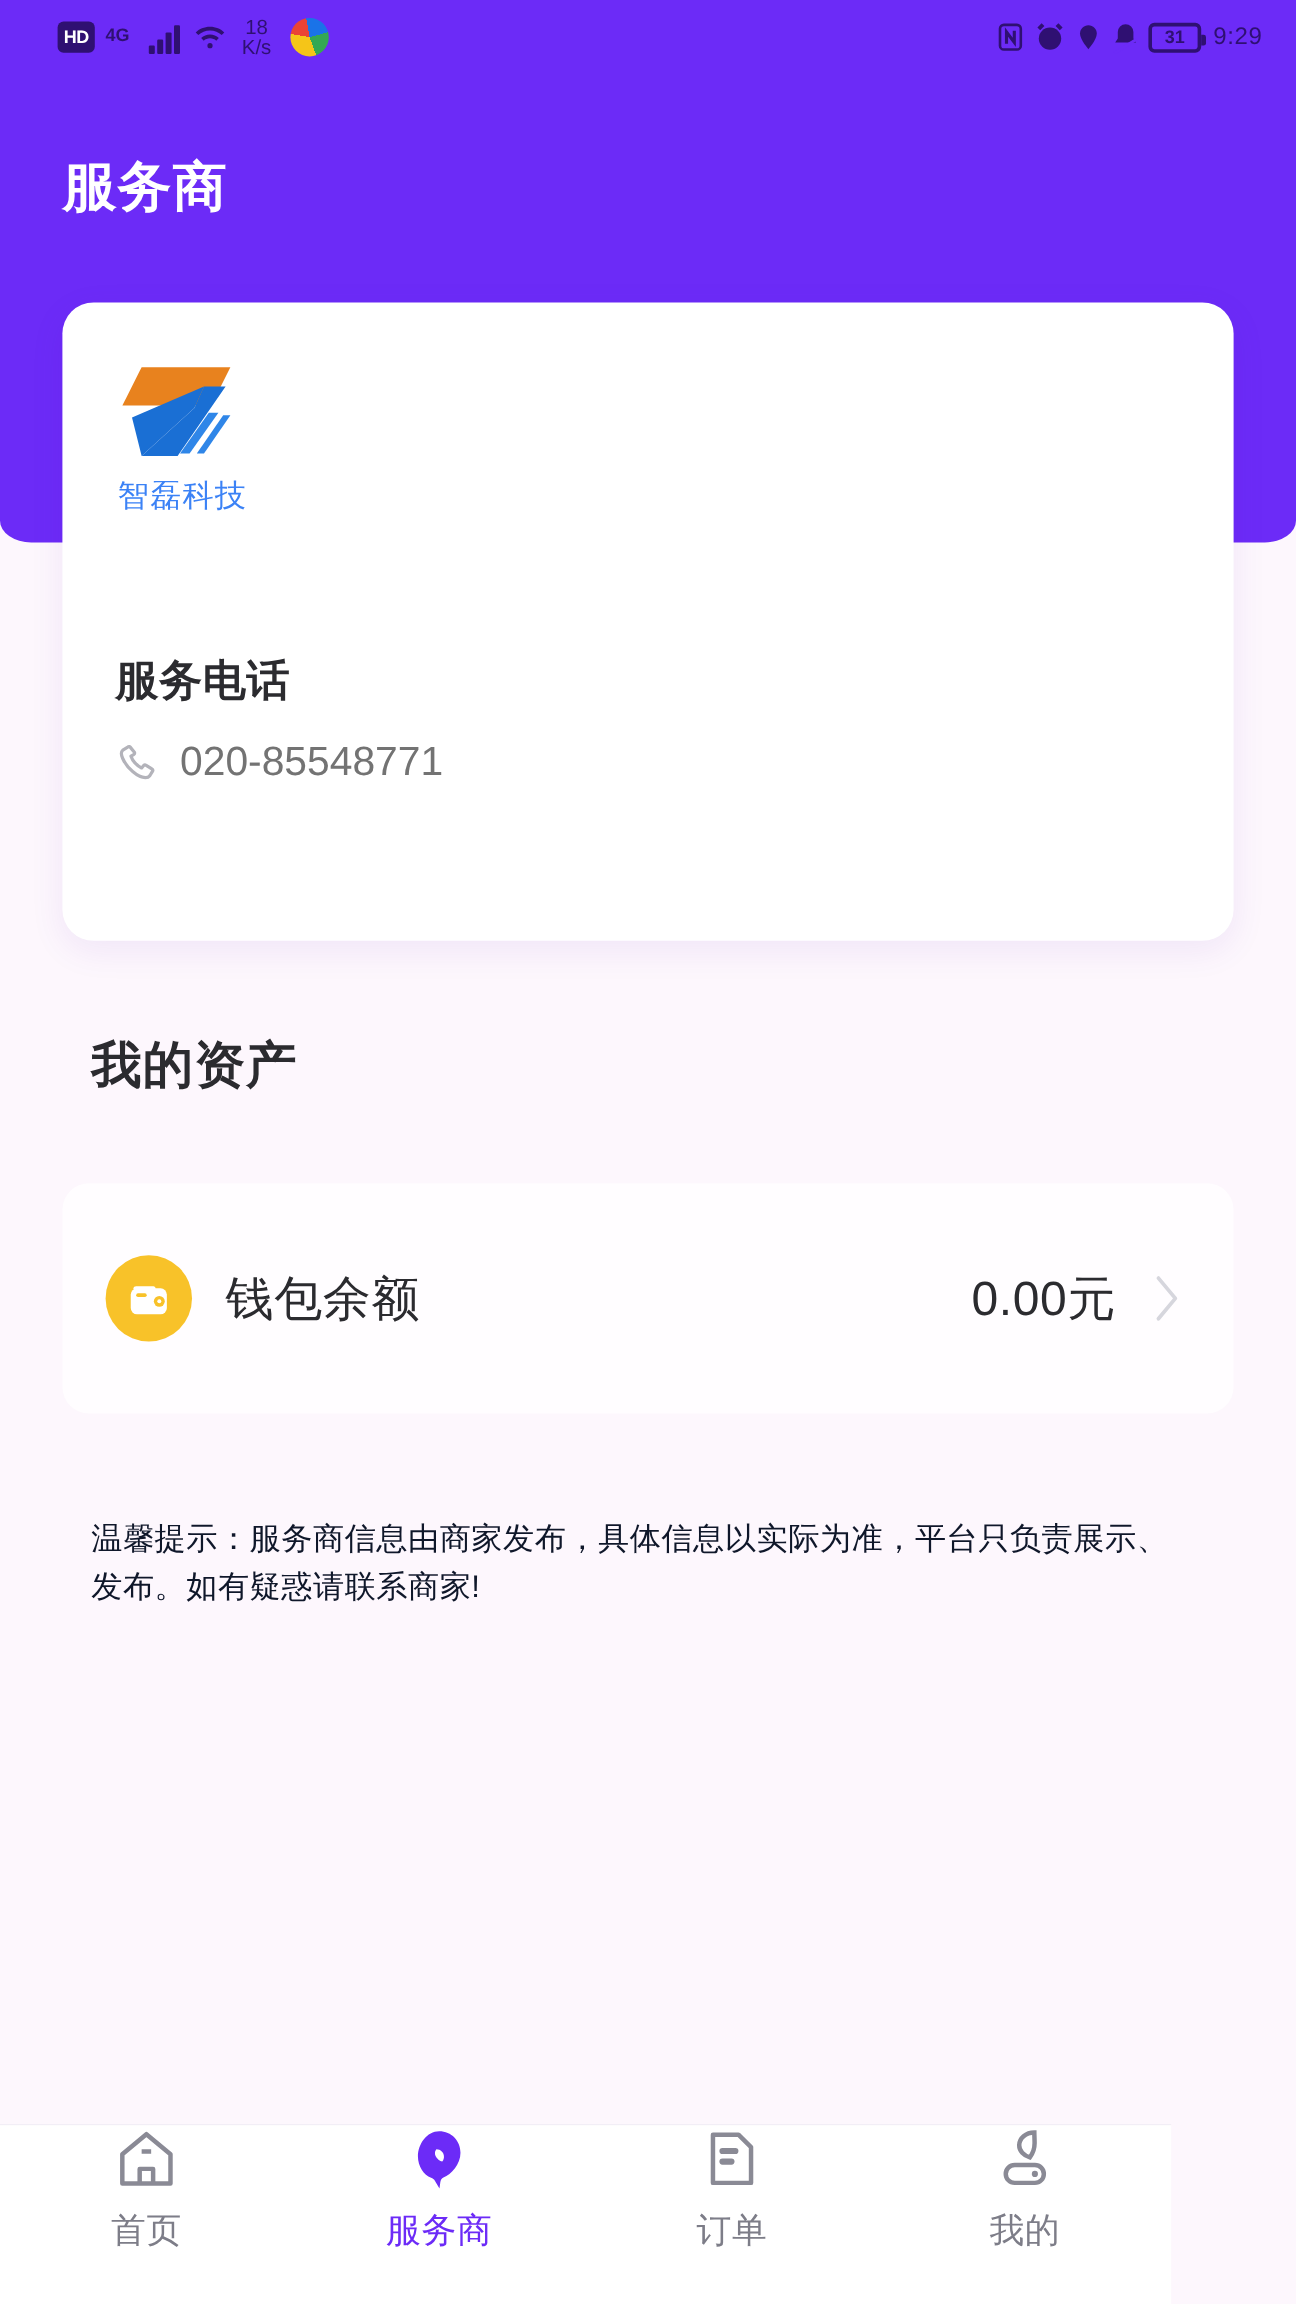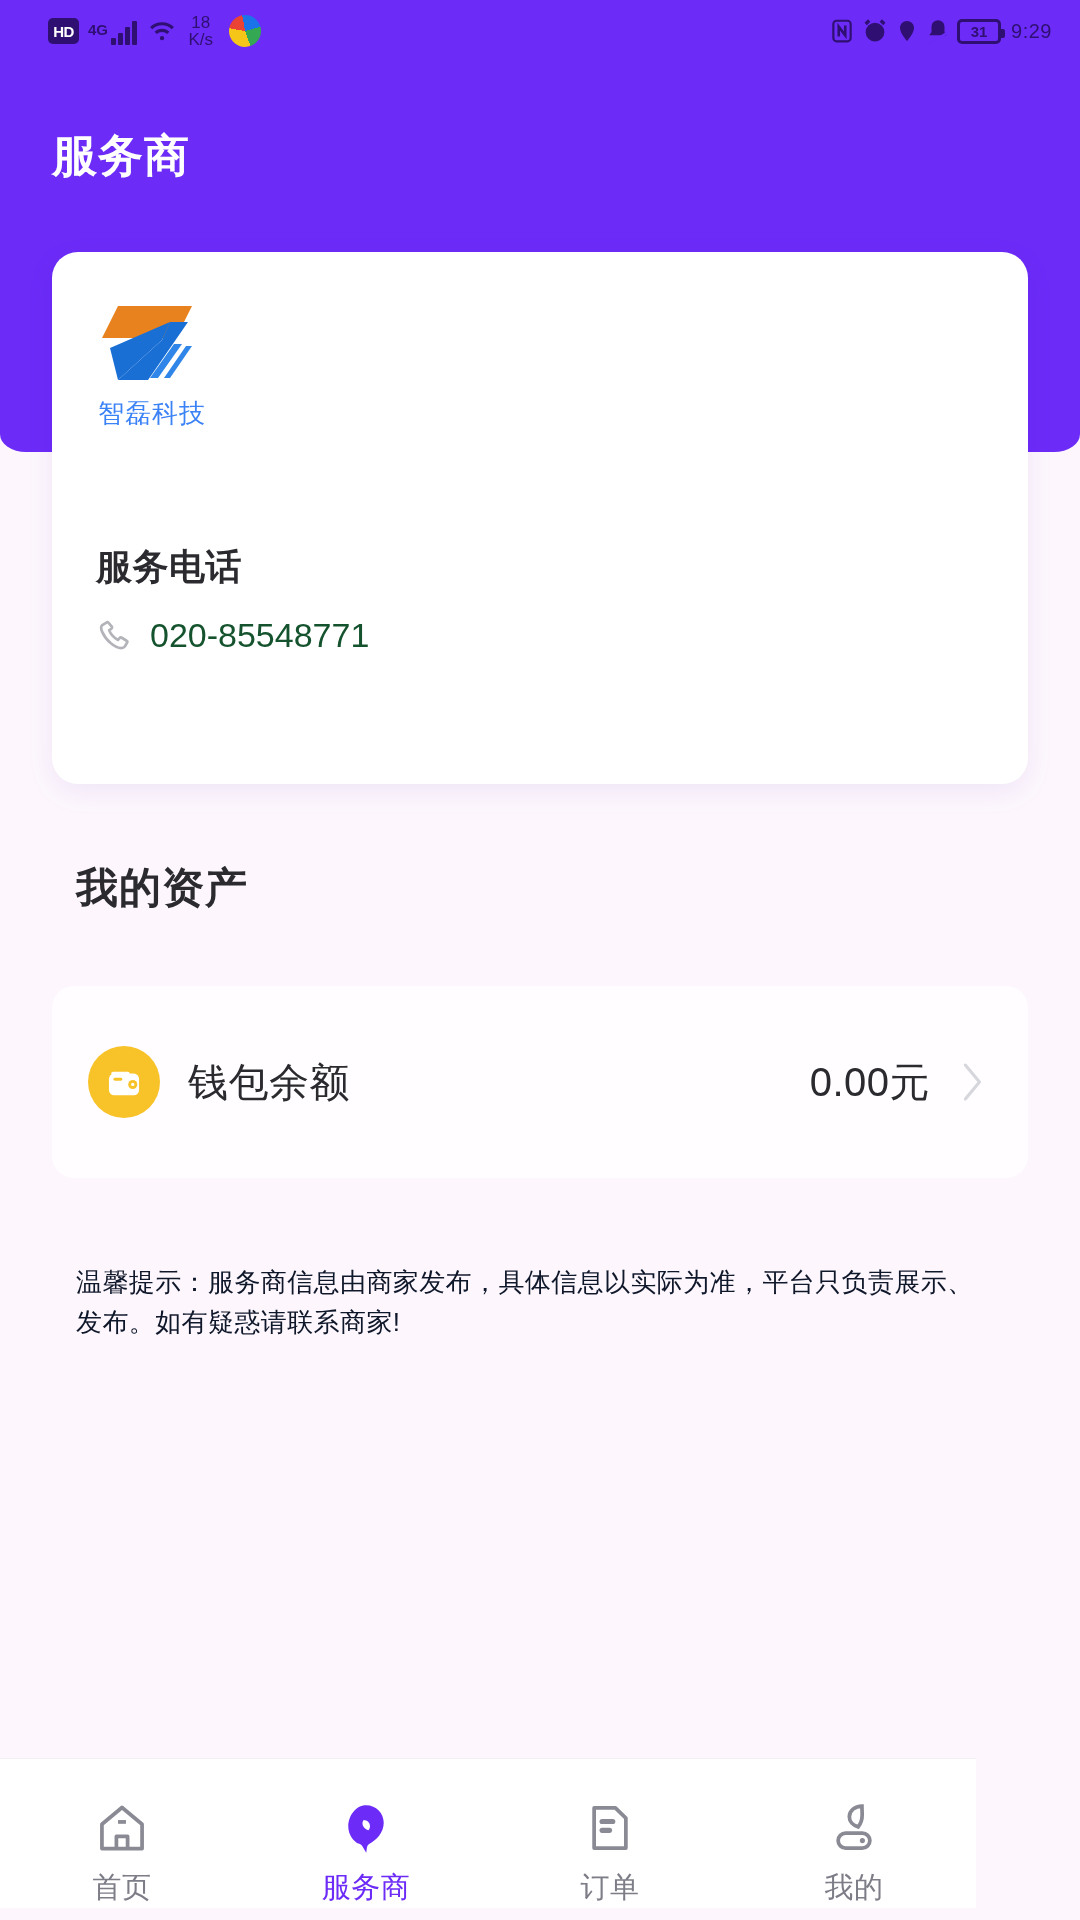--- a/index.html
+++ b/index.html
@@ -54,21 +54,21 @@
     background: #2f1072;
     color: #fff;
     font-size: 15px;
     font-weight: bold;
     display: flex; align-items: center; justify-content: center;
     letter-spacing: -0.5px;
   }
   .sig-wrap {
     display: flex;
     align-items: flex-end;
-    gap: 3px;
+    gap: 16px;
     position: relative;
     padding-top: 4px;
   }
   .sig-4g {
     font-size: 15px;
     color: #2f1072;
     font-weight: bold;
     align-self: flex-start;
     margin-bottom: 2px;
   }
@@ -208,21 +208,21 @@
     font-weight: bold;
     color: #2b2b2f;
     letter-spacing: 0.5px;
   }
   .info-value {
     margin-top: 24px;
     display: flex;
     align-items: center;
     gap: 16px;
     font-size: 34px;
-    color: #14532d;
+    color: #737373;
   }
 
   
   .assets-title {
     position: absolute;
     top: 860px;
     left: 76px;
     font-size: 42px;
     font-weight: bold;
     color: #2b2b2f;
@@ -275,26 +275,26 @@
     font-size: 26px;
     line-height: 1.55;
     color: #0f172a;
     letter-spacing: 0.4px;
     z-index: 3;
   }
 
   
   .tabbar {
     position: absolute;
-    bottom: 12px; left: 0;
+    bottom: 0; left: 0;
     width: 976px;
     height: 150px;
     background: #ffffff;
     display: flex;
-    align-items: flex-end;
+    align-items: flex-start;
     border-top: 1px solid #f2eef6;
     z-index: 6;
   }
   .tab {
     flex: 1;
     display: flex;
     flex-direction: column;
     align-items: center;
     gap: 12px;
   }

